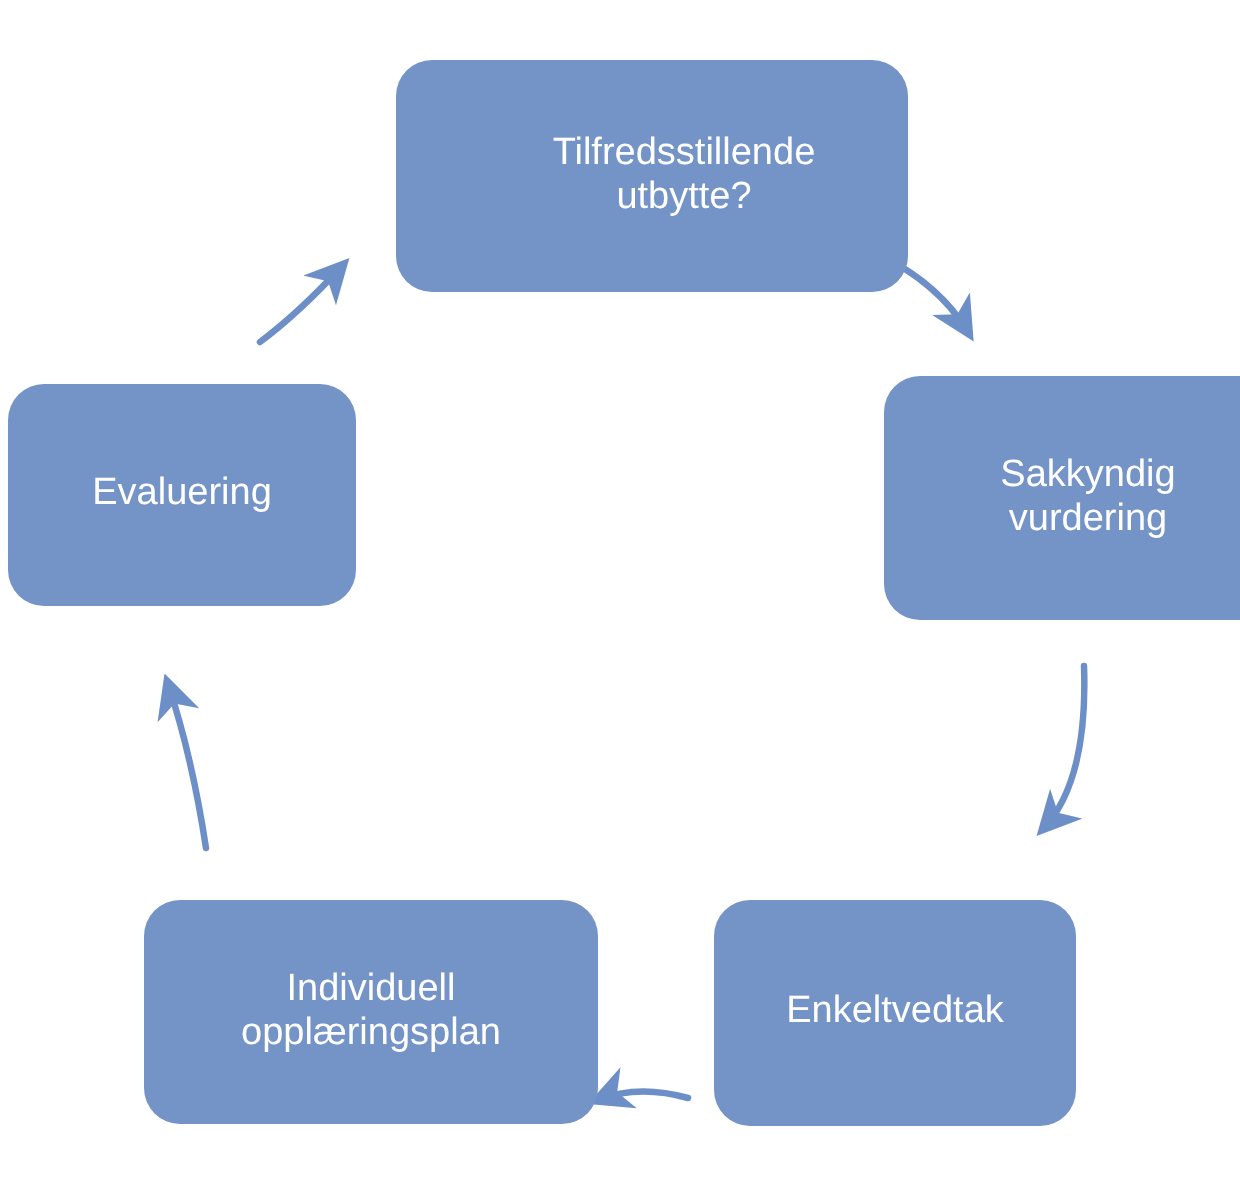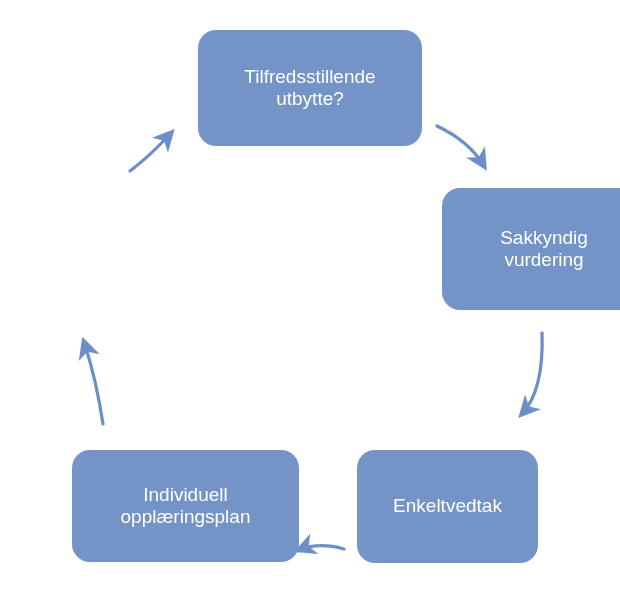--- a/index.html
+++ b/index.html
@@ -16,21 +16,21 @@
     border-radius:18px;
     display:flex;
     align-items:center;
     justify-content:center;
     text-align:center;
     color:#ffffff;
     font-size:19px;
     line-height:1.18;
   }
   .node .lbl{display:block;}
-  .node-top{left:198px;top:30px;width:224px;height:116px;}
+  .node-top{left:198px;top:30px;width:224px;height:116px;padding-left:32px;}
   .node-top .lbl{max-width:175px;}
   .node-right{left:442px;top:188px;width:204px;height:122px;}
   .node-right .lbl{max-width:120px;}
   .node-bottom-right{left:357px;top:450px;width:181px;height:113px;}
   .node-bottom-right .lbl{max-width:160px;}
   .node-bottom-left{left:72px;top:450px;width:227px;height:112px;}
   .node-bottom-left .lbl{max-width:150px;}
   .node-left{left:4px;top:192px;width:174px;height:111px;}
   .node-left .lbl{max-width:140px;}
   .arrow-layer{
@@ -67,14 +67,17 @@
   </div>
 
   <div class="node node-bottom-right">
     <span class="lbl">Enkeltvedtak</span>
   </div>
 
   <div class="node node-bottom-left">
     <span class="lbl">Individuell opplæringsplan</span>
   </div>
 
+  <div class="node node-left">
+    <span class="lbl">Evaluering</span>
+  </div>
 
 </div>
 
 </body></html>

